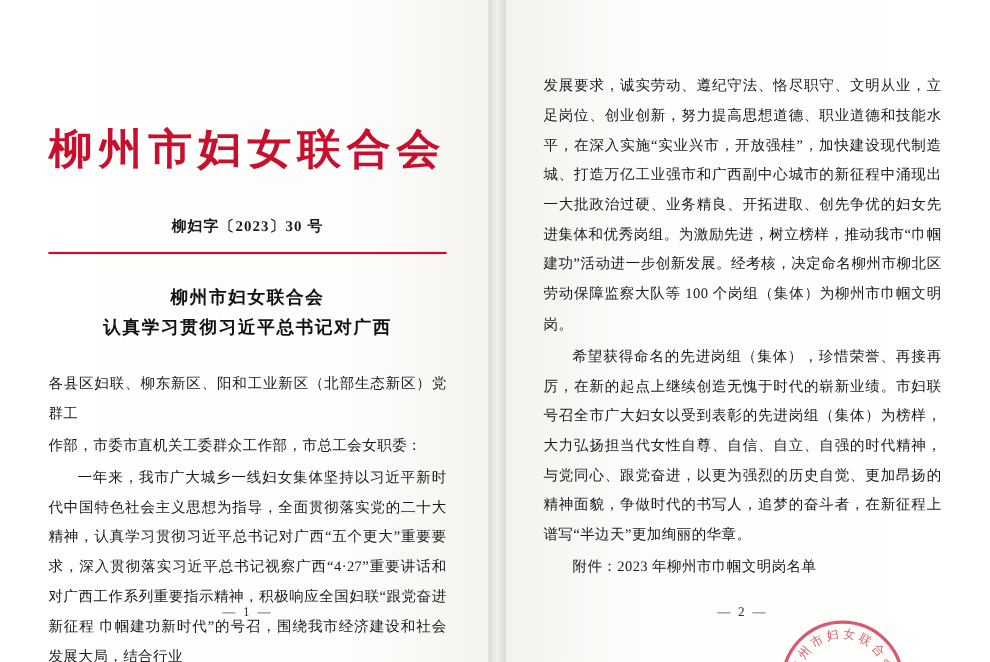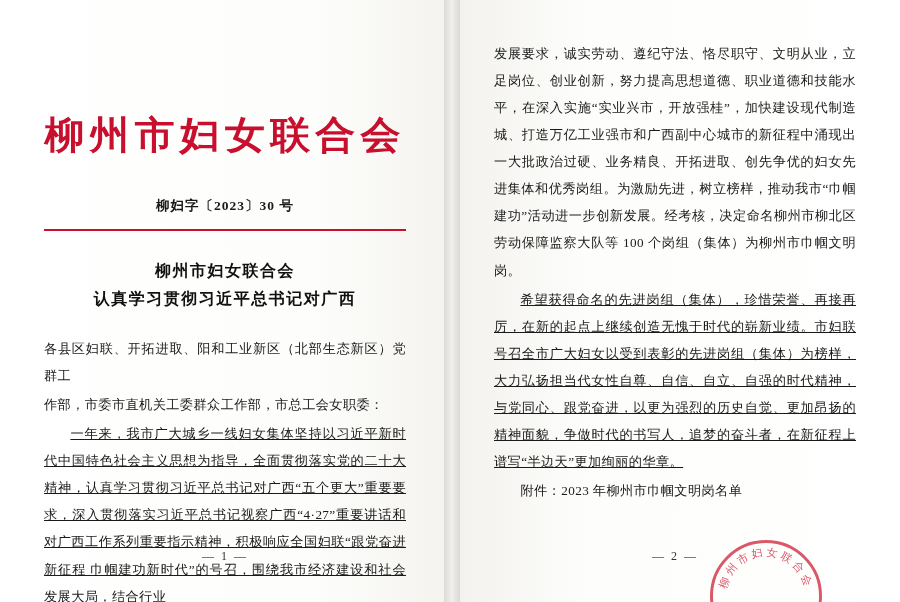--- a/index.html
+++ b/index.html
@@ -90,26 +90,27 @@
     font-size: 13.2px;
     color: #1a1a1a;
     line-height: 2.05;
     text-align: justify;
     text-justify: inter-ideograph;
     letter-spacing: 0.4px;
   }
   .body-text p {
     margin: 0 0 2px 0;
   }
-  .indent-2 { text-indent: 2em; text-decoration: underline; }
+  .indent-2 { text-indent: 2em; }
 
   .recipient { text-indent: 0; }
 
   
   .right-body {
+    margin-top: 24px;
   }
   .attachment {
     text-indent: 2em;
     margin-top: 14px;
   }
 
   
   .sign-block {
     position: relative;
     margin-top: 36px;
@@ -157,21 +158,21 @@
     <div class="doc-number">柳妇字〔2023〕30 号</div>
 
     <div class="red-rule"></div>
 
     <div class="doc-title">
       <div>柳州市妇女联合会</div>
       <div>认真学习贯彻习近平总书记对广西</div>
     </div>
 
     <div class="body-text">
-      <p class="recipient">各县区妇联、开拓进取、阳和工业新区（北部生态新区）党群工</p>
+      <p class="recipient">各县区妇联、柳东新区、阳和工业新区（北部生态新区）党群工</p>
       <p class="recipient">作部，市委市直机关工委群众工作部，市总工会女职委：</p>
       <p class="indent-2">一年来，我市广大城乡一线妇女集体坚持以习近平新时代中国特色社会主义思想为指导，全面贯彻落实党的二十大精神，认真学习贯彻习近平总书记对广西“五个更大”重要要求，深入贯彻落实习近平总书记视察广西“4·27”重要讲话和对广西工作系列重要指示精神，积极响应全国妇联“跟党奋进新征程 巾帼建功新时代”的号召，围绕我市经济建设和社会发展大局，结合行业</p>
     </div>
 
     <div class="page-num">— 1 —</div>
   </div>
 
   <div class="page page-right">
 
     <div class="body-text right-body">

